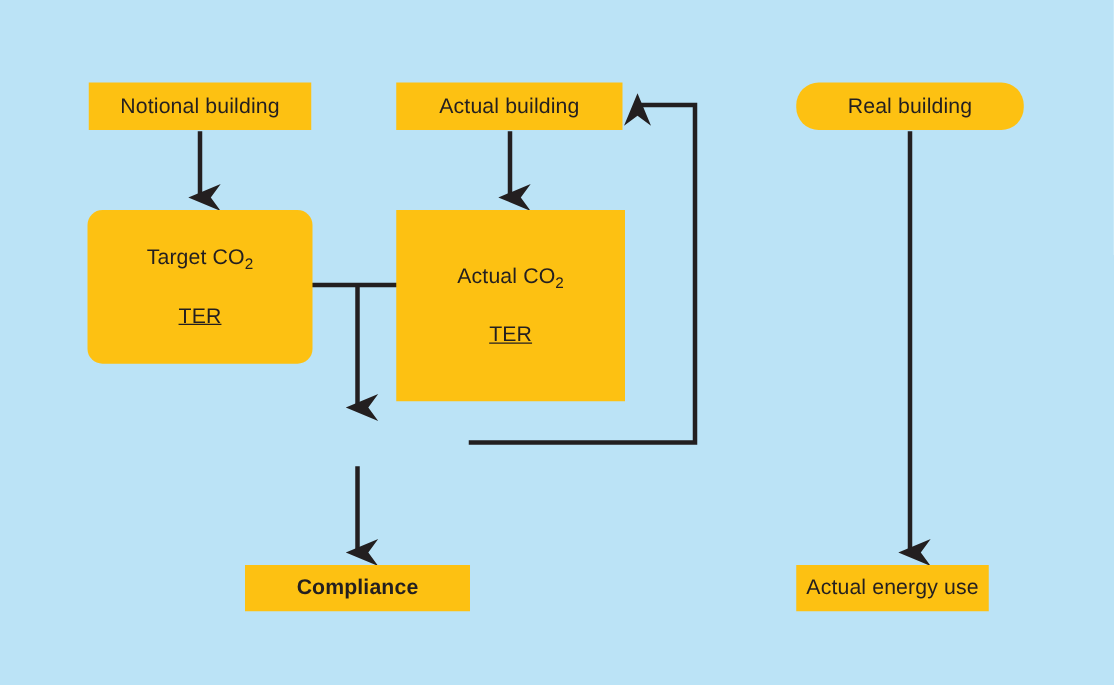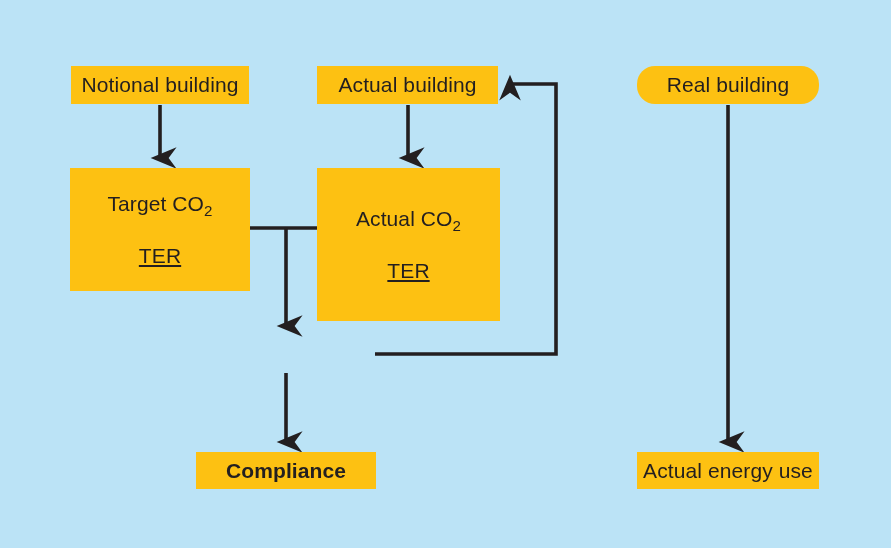--- a/index.html
+++ b/index.html
@@ -29,44 +29,44 @@
   .node {
     position: absolute;
     background: #fdc112;
     color: #231f20;
     display: flex;
     flex-direction: column;
     align-items: center;
     justify-content: center;
     text-align: center;
     font-family: "Liberation Sans", sans-serif;
-    font-size: 21px;
+    font-size: 17px;
     line-height: 1.2;
     letter-spacing: 0.1px;
     box-sizing: border-box;
     z-index: 2;
   }
   .node .line-1 { display: block; }
   .node .line-2 { display: block; margin-top: 26px; text-decoration: underline; }
   .node sub {
     font-size: 0.72em;
     vertical-align: baseline;
     position: relative;
     bottom: -0.28em;
   }
 
   
   #node-notional-building { left: 71px;  top: 66px;  width: 178px; height: 38px; }
   #node-actual-building   { left: 317px; top: 66px;  width: 181px; height: 38px; }
   #node-real-building     { left: 637px; top: 66px;  width: 182px; height: 38px; border-radius: 18px; }
-  #node-target-co2        { left: 70px;  top: 168px; width: 180px; height: 123px; }
+  #node-target-co2        { left: 70px;  top: 168px; width: 180px; height: 123px; border-radius: 12px; }
   #node-actual-co2        { left: 317px; top: 168px; width: 183px; height: 153px; }
   #node-comparison-tool   { left: 196px; top: 336px; width: 180px; height: 36px; }
   #node-compliance        { left: 196px; top: 452px; width: 180px; height: 37px; font-weight: bold; }
-  #node-actual-energy-use { left: 637px; top: 452px; width: 182px; height: 37px; }
+  #node-actual-energy-use { left: 637px; top: 452px; width: 154px; height: 37px; }
 </style>
 </head>
 <body>
 
 <div id="diagram-canvas">
 
   <svg id="connector-layer" viewBox="0 0 891 548" width="891" height="548" xmlns="http://www.w3.org/2000/svg">
     <defs>
       <marker id="arrowhead-down" markerWidth="16" markerHeight="16" refX="3.2" refY="5" orient="auto" markerUnits="strokeWidth">
         <path d="M 0.2,0.4 L 3.2,7.6 L 6.2,0.4 L 3.2,2.6 Z" fill="#231f20"></path>

